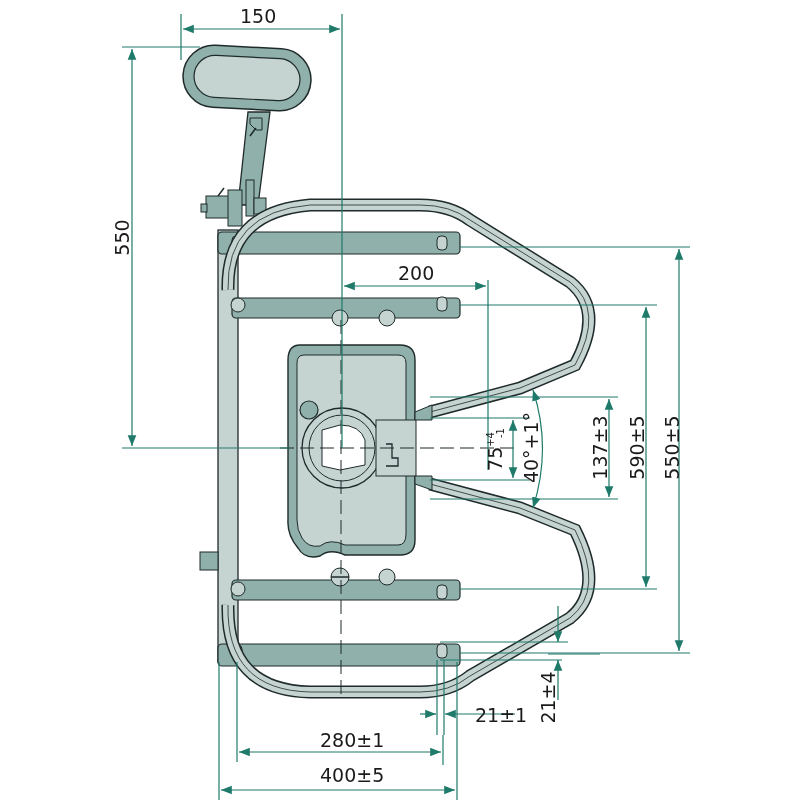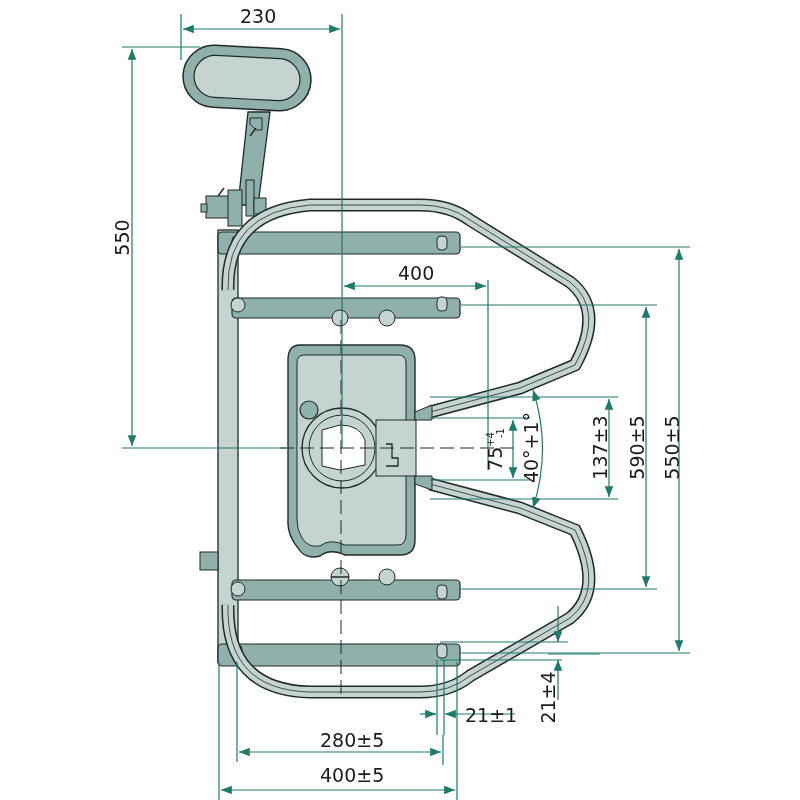--- a/index.html
+++ b/index.html
@@ -134,27 +134,27 @@
     <line x1="237" y1="662" x2="237" y2="762"></line>
     <line x1="443" y1="735" x2="443" y2="765"></line>
     <line x1="239" y1="752" x2="441" y2="752" marker-start="url(#arr)" marker-end="url(#arr)"></line>
 
     <line x1="219" y1="662" x2="219" y2="800"></line>
     <line x1="457" y1="662" x2="457" y2="800"></line>
     <line x1="221" y1="790" x2="455" y2="790" marker-start="url(#arr)" marker-end="url(#arr)"></line>
   </g>
 </svg>
 
-<div class="dim-label" style="left:240px; top:7px;">230</div>
+<div class="dim-label" style="left:240px; top:7px;">150</div>
 <div class="dim-label vert" style="left:104px; top:228px;">550</div>
-<div class="dim-label" style="left:398px; top:264px;">400</div>
+<div class="dim-label" style="left:398px; top:264px;">200</div>
 
 <div class="dim-label vert" style="left:474px; top:440px;">
   <span>75</span><span class="sup">+4</span><span class="sub">-1</span>
 </div>
 <div class="dim-label vert" style="left:496px; top:438px;">40°+1°</div>
 <div class="dim-label vert" style="left:568px; top:438px;">137±3</div>
 <div class="dim-label vert" style="left:605px; top:438px;">590±5</div>
 <div class="dim-label vert" style="left:640px; top:438px;">550±5</div>
 <div class="dim-label vert" style="left:522px; top:688px;">21±4</div>
-<div class="dim-label" style="left:465px; top:706px;">21±1</div>
-<div class="dim-label" style="left:320px; top:731px;">280±5</div>
+<div class="dim-label" style="left:475px; top:706px;">21±1</div>
+<div class="dim-label" style="left:320px; top:731px;">280±1</div>
 <div class="dim-label" style="left:320px; top:766px;">400±5</div>
 
 </body></html>

